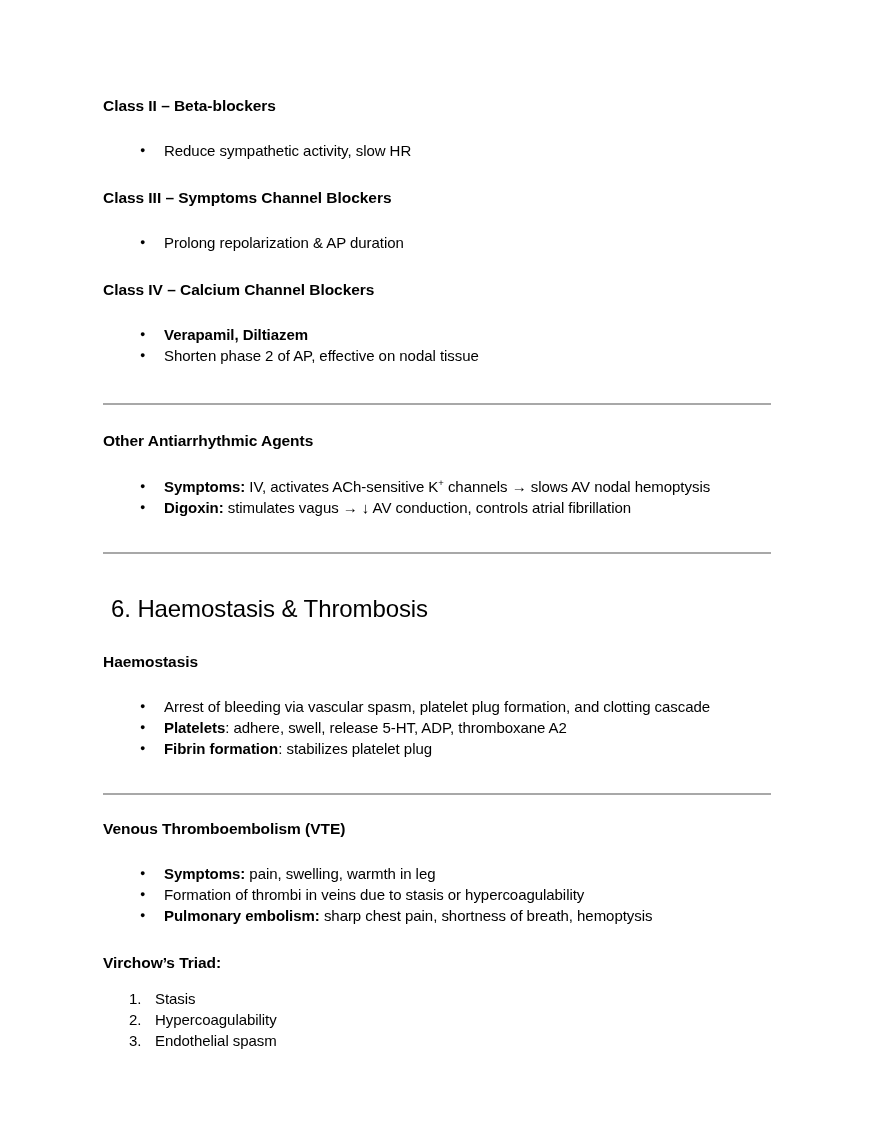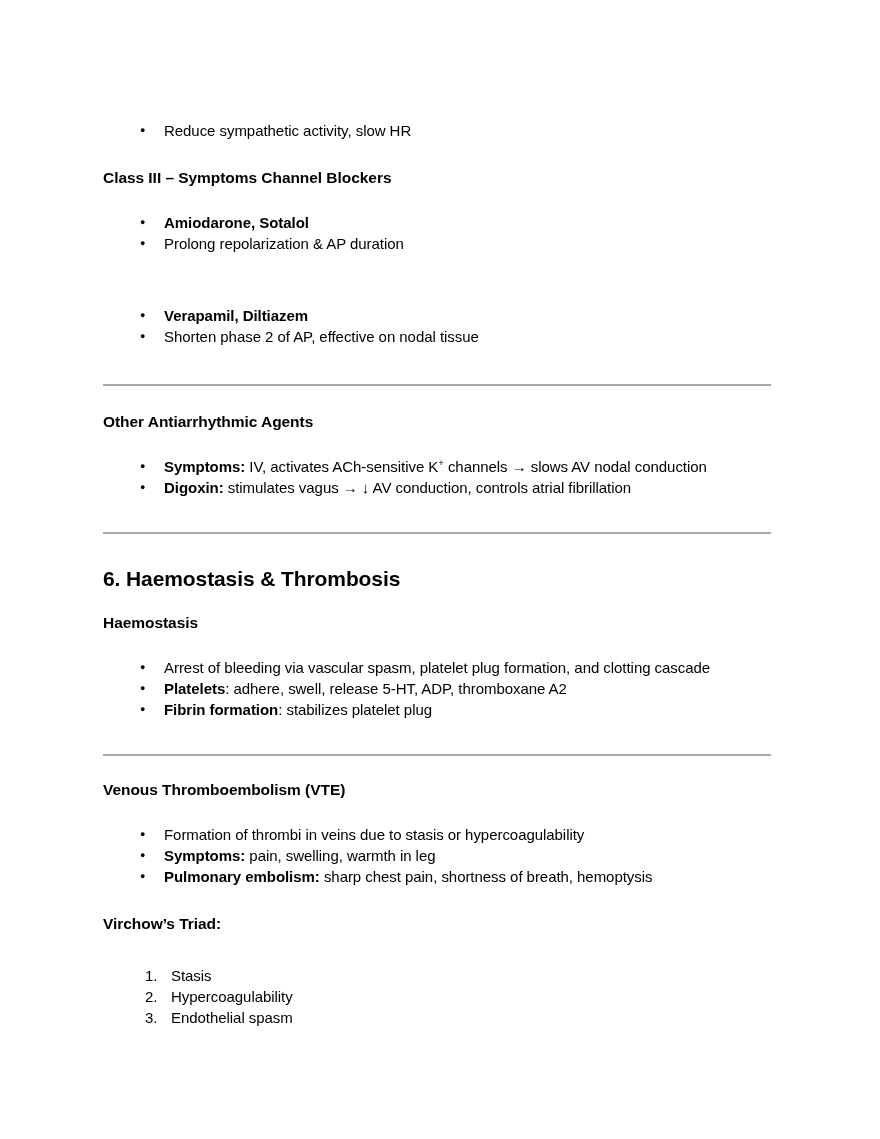--- a/index.html
+++ b/index.html
@@ -16,24 +16,24 @@
   }
   .page {
     position: relative;
     width: 880px;
     height: 1139px;
     background: #ffffff;
     box-sizing: border-box;
     padding: 96px 109px 0 103px;
   }
   .h2 {
-    font-size: 21px;
-    font-weight: bold;
+    font-size: 24px;
+    font-weight: normal;
     line-height: 1.25;
-    margin: 0;
+    margin: 8px;
     letter-spacing: -0.1px;
   }
   .h3 {
     font-size: 15.5px;
     font-weight: bold;
     line-height: 1.3;
     margin: 0;
     letter-spacing: -0.05px;
   }
   ul.bullets {
@@ -51,21 +51,21 @@
   ul.bullets > li::before {
     content: "\25CF";
     position: absolute;
     left: 27px;
     top: 0;
     font-size: 9px;
     line-height: 21px;
   }
   ol.numbers {
     list-style: none;
-    margin: 16px;
+    margin: 0;
     padding: 0;
     counter-reset: vnum;
   }
   ol.numbers > li {
     position: relative;
     padding-left: 52px;
     font-size: 15px;
     line-height: 21px;
     letter-spacing: -0.05px;
     counter-increment: vnum;
@@ -100,48 +100,49 @@
   .sp-list-rule { height: 24px; }
   .sp-rule-h3 { height: 24px; }
   .sp-list-virchow { height: 17px; }
   .sp-virchow-ol { height: 15px; }
 </style>
 </head>
 <body>
 
 <div class="page">
 
+  <h3 class="h3">Class II – Beta-blockers</h3>
   <div class="sp-h3-list"></div>
   <ul class="bullets">
     <li><span>Reduce sympathetic activity, slow HR</span></li>
   </ul>
 
   <div class="sp-list-h3"></div>
   <h3 class="h3">Class III – Symptoms Channel Blockers</h3>
   <div class="sp-h3-list"></div>
   <ul class="bullets">
-    <li><span class="b">Amiodarone, Sotalol</span></li>
     <li><span>Prolong repolarization &amp; AP duration</span></li>
   </ul>
 
   <div class="sp-list-h3"></div>
+  <h3 class="h3">Class IV – Calcium Channel Blockers</h3>
   <div class="sp-h3-list"></div>
   <ul class="bullets">
     <li><span class="b">Verapamil, Diltiazem</span></li>
     <li><span>Shorten phase 2 of AP, effective on nodal tissue</span></li>
   </ul>
 
   <div class="sp-before-rule"></div>
   <hr class="rule">
   <div class="sp-after-rule"></div>
 
   <h3 class="h3">Other Antiarrhythmic Agents</h3>
   <div class="sp-h3-list"></div>
   <ul class="bullets">
-    <li><span class="b">Symptoms:</span><span> IV, activates ACh-sensitive K</span><sup>+</sup><span> channels → slows AV nodal conduction</span></li>
+    <li><span class="b">Symptoms:</span><span> IV, activates ACh-sensitive K</span><sup>+</sup><span> channels → slows AV nodal hemoptysis</span></li>
     <li><span class="b">Digoxin:</span><span> stimulates vagus → ↓ AV conduction, controls atrial fibrillation</span></li>
   </ul>
 
   <div class="sp-list-rule"></div>
   <hr class="rule">
   <div class="sp-rule-h2"></div>
 
   <h2 class="h2">6. Haemostasis &amp; Thrombosis</h2>
   <div class="sp-h2-h3"></div>
 
@@ -153,22 +154,22 @@
     <li><span class="b">Fibrin formation</span><span>: stabilizes platelet plug</span></li>
   </ul>
 
   <div class="sp-list-rule"></div>
   <hr class="rule">
   <div class="sp-rule-h3"></div>
 
   <h3 class="h3">Venous Thromboembolism (VTE)</h3>
   <div class="sp-h3-list"></div>
   <ul class="bullets">
+    <li><span class="b">Symptoms:</span><span> pain, swelling, warmth in leg</span></li>
     <li><span>Formation of thrombi in veins due to stasis or hypercoagulability</span></li>
-    <li><span class="b">Symptoms:</span><span> pain, swelling, warmth in leg</span></li>
     <li><span class="b">Pulmonary embolism:</span><span> sharp chest pain, shortness of breath, hemoptysis</span></li>
   </ul>
 
   <div class="sp-list-virchow"></div>
   <h3 class="h3">Virchow’s Triad:</h3>
   <div class="sp-virchow-ol"></div>
   <ol class="numbers">
     <li><span>Stasis</span></li>
     <li><span>Hypercoagulability</span></li>
     <li><span>Endothelial spasm</span></li>

